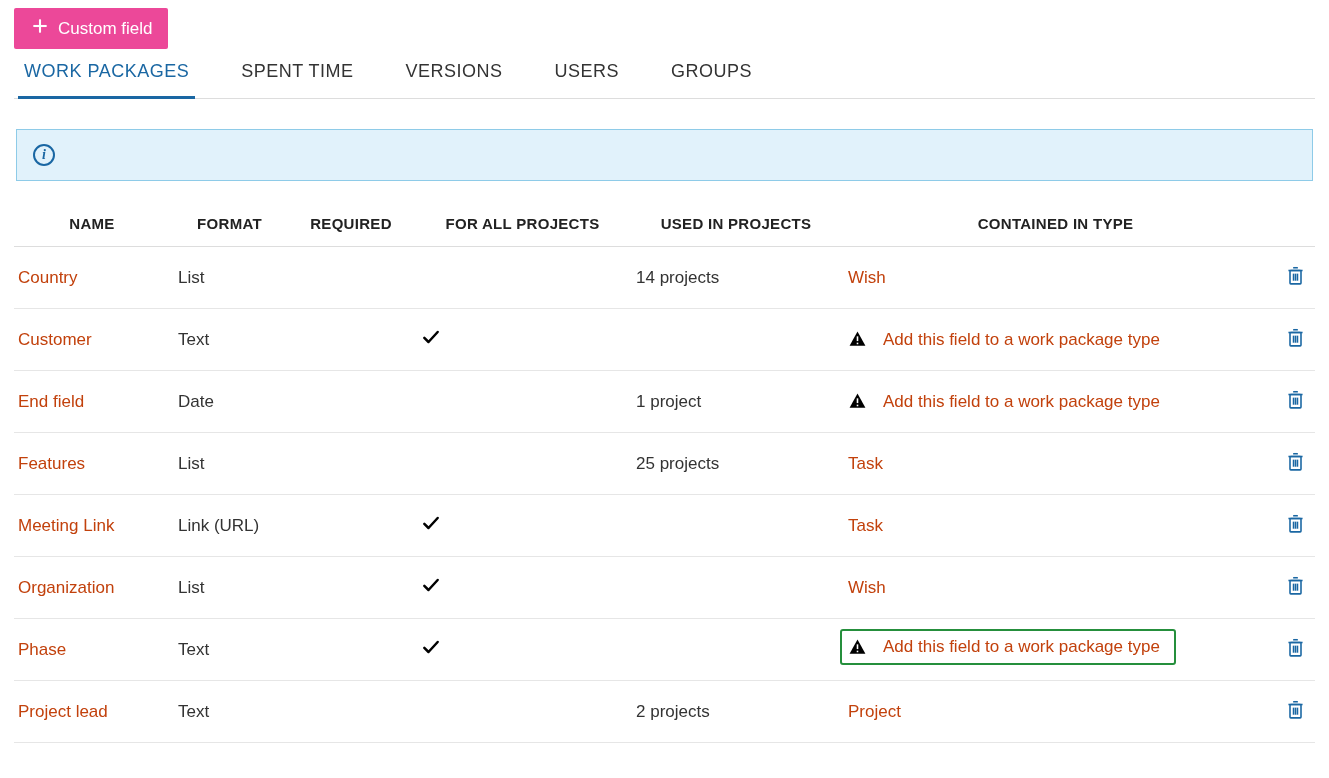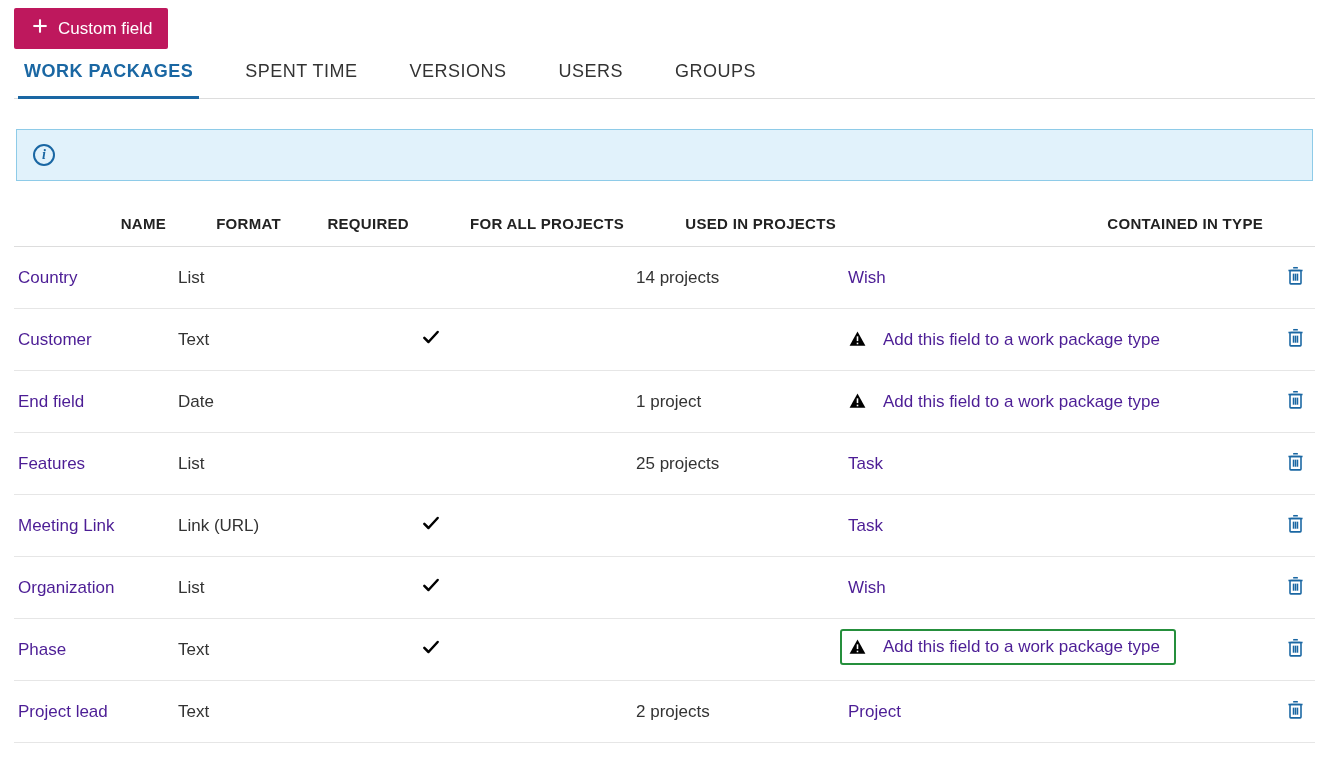--- a/index.html
+++ b/index.html
@@ -19,21 +19,21 @@
   h1.page-title {
     margin: 4px 0 24px 0;
     font-size: 30px;
     font-weight: 700;
     color: #222;
   }
   .btn-primary {
     display: inline-flex;
     align-items: center;
     gap: 8px;
-    background: #be185d;
+    background: #ec4899;
     color: #fff;
     border: none;
     padding: 8px 16px;
     font-size: 17px;
     cursor: pointer;
     border-radius: 2px;
   }
   .btn-primary svg { stroke: #fff; }
 
   .tabs {
@@ -46,21 +46,21 @@
     padding: 12px 6px 14px 6px;
     font-size: 18px;
     color: #333;
     cursor: pointer;
     text-transform: uppercase;
     letter-spacing: 0.5px;
     font-weight: 400;
   }
   .tab.active {
     color: #1a67a3;
-    font-weight: 700;
+    font-weight: 400;
     border-bottom: 3px solid #1a67a3;
     margin-bottom: -1px;
   }
 
   .info-box {
     margin: 30px 2px 20px 2px;
     border: 1px solid #8ecbe8;
     background: #e1f2fb;
     color: #2e4a59;
     padding: 14px 16px;
@@ -82,35 +82,35 @@
     font-weight: bold;
     font-size: 14px;
   }
 
   table {
     width: 100%;
     border-collapse: collapse;
     margin-top: 6px;
   }
   th {
-    text-align: right;
+    text-align: center;
     font-size: 15px;
     font-weight: 600;
     letter-spacing: 0.3px;
     padding: 14px 8px 14px 4px;
     border-bottom: 1px solid #ddd;
     color: #222;
   }
   td {
     padding: 16px 8px 16px 4px;
     border-bottom: 1px solid #e6e6e6;
     font-size: 17px;
     vertical-align: middle;
   }
-  a.link { color: #4c1d95; text-decoration: none; cursor: pointer; }
+  a.link { color: #c2410c; text-decoration: none; cursor: pointer; }
 
   .check-icon svg { width: 20px; height: 20px; }
   .warn-icon { margin-right: 16px; display:inline-flex; vertical-align: middle; }
   .warn-icon svg { width: 19px; height: 19px; }
 
   .trash-btn {
     background: none; border: none; padding: 2px; cursor: pointer;
     color: #1a67a3;
   }
   .trash-btn svg { width: 19px; height: 22px; }

